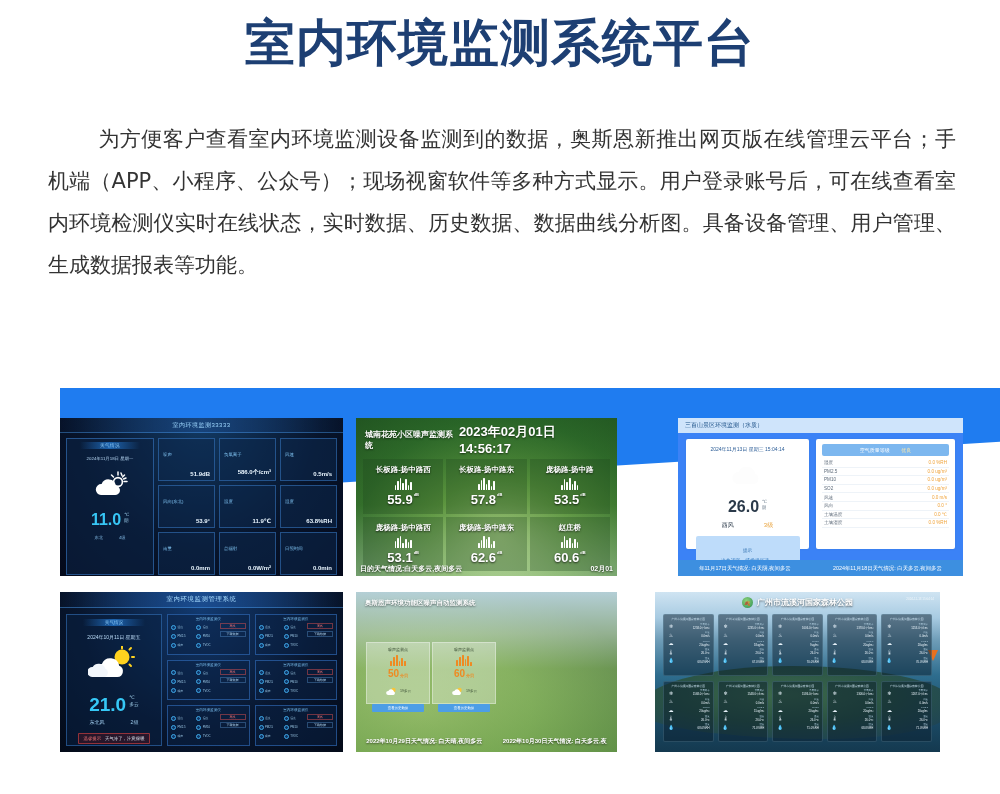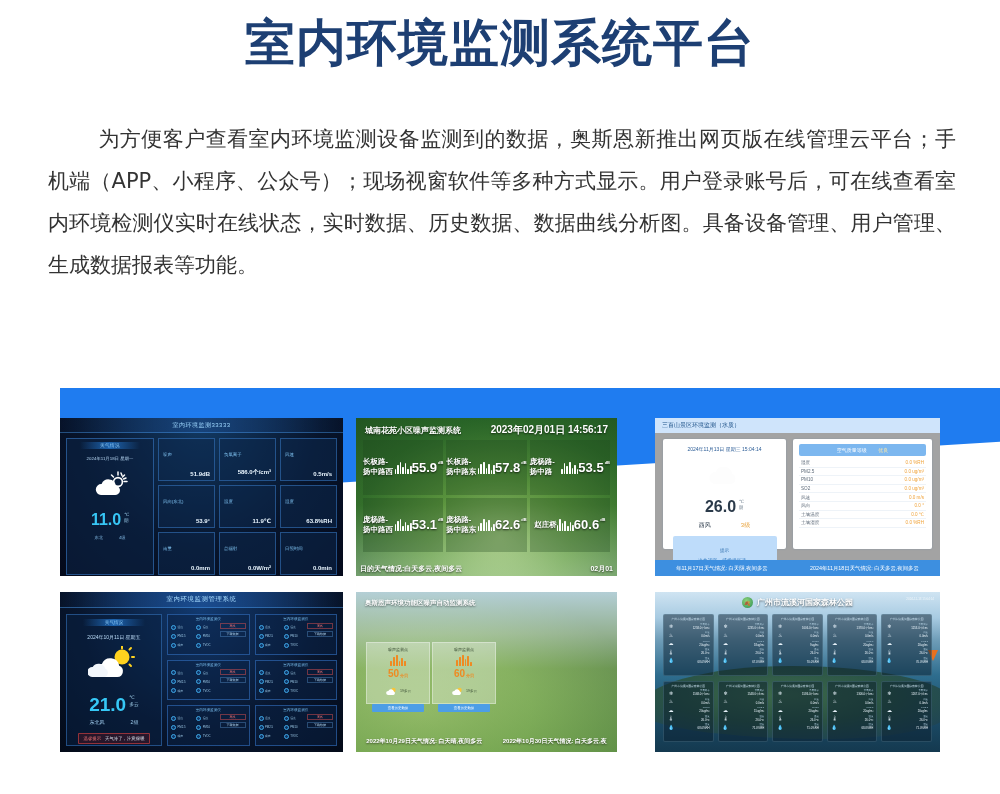--- a/index.html
+++ b/index.html
@@ -107,43 +107,43 @@
   .p2 {
     background:
       linear-gradient(180deg, rgba(35,95,35,.55), rgba(60,120,40,.35) 55%, rgba(200,225,190,.45) 100%),
       radial-gradient(ellipse at 55% 75%, #b8d98c 0%, #6ba349 35%, #2f6a2c 70%, #20491f 100%);
   }
   .p2-head {
     display: flex; align-items: center; justify-content: space-between;
     padding: 5px 9px 3px 9px;
   }
   .p2-title { font-size: 8px; font-weight: bold; color: #ffffff; text-shadow: 0 1px 2px rgba(0,0,0,.6); }
-  .p2-clock { font-size: 10px; font-weight: bold; color: #ffffff; text-shadow: 0 1px 2px rgba(0,0,0,.6); }
+  .p2-clock { font-size: 13px; font-weight: bold; color: #ffffff; text-shadow: 0 1px 2px rgba(0,0,0,.6); }
   .p2-grid {
     display: grid; grid-template-columns: repeat(3, 1fr); grid-template-rows: repeat(2, 1fr);
     gap: 3px; padding: 0 7px; height: 112px;
   }
   .p2-cell {
     background: rgba(30,70,30,.30);
-    display: flex; flex-direction: row; align-items: center; justify-content: center;
+    display: flex; flex-direction: column; align-items: center; justify-content: center;
   }
   .p2-cell .name { font-size: 7.5px; font-weight: bold; color: #fff; text-shadow: 0 1px 2px rgba(0,0,0,.7); }
   .p2-cell .val { font-size: 13px; font-weight: bold; color: #fff; text-shadow: 0 1px 2px rgba(0,0,0,.7); display:flex; align-items:flex-start;}
   .p2-cell .val .u { font-size: 4px; margin-left: 1px; line-height: 6px; }
   .wave { display: flex; align-items: flex-end; gap: 1px; height: 12px; margin: 3px 0 2px; }
   .wave i { width: 1.6px; background: #ffffff; display: block; border-radius: .5px; }
   .p2-ticker {
     position: absolute; left: 0; bottom: 0; width: 100%; height: 15px;
     display: flex; align-items: center; justify-content: space-between;
     padding: 0 4px; font-size: 7px; font-weight: bold; color: #fff;
     text-shadow: 0 1px 2px rgba(0,0,0,.65);
   }
 
   
-  .p3 { background: #a3a3a3; }
+  .p3 { background: #3b82f6; margin-left: 23px; }
   .p3-head {
     height: 15px; background: #cfe4fb; display: flex; align-items: center;
     padding-left: 7px; font-size: 6px; color: #1b4f86;
   }
   .p3-body { display: flex; gap: 7px; padding: 6px 8px; height: 122px; }
   .p3-left {
     width: 123px; background: #fff; border-radius: 2px;
     display: flex; flex-direction: column; align-items: center; padding-top: 7px;
     box-shadow: 0 0 2px rgba(60,110,170,.25);
   }

